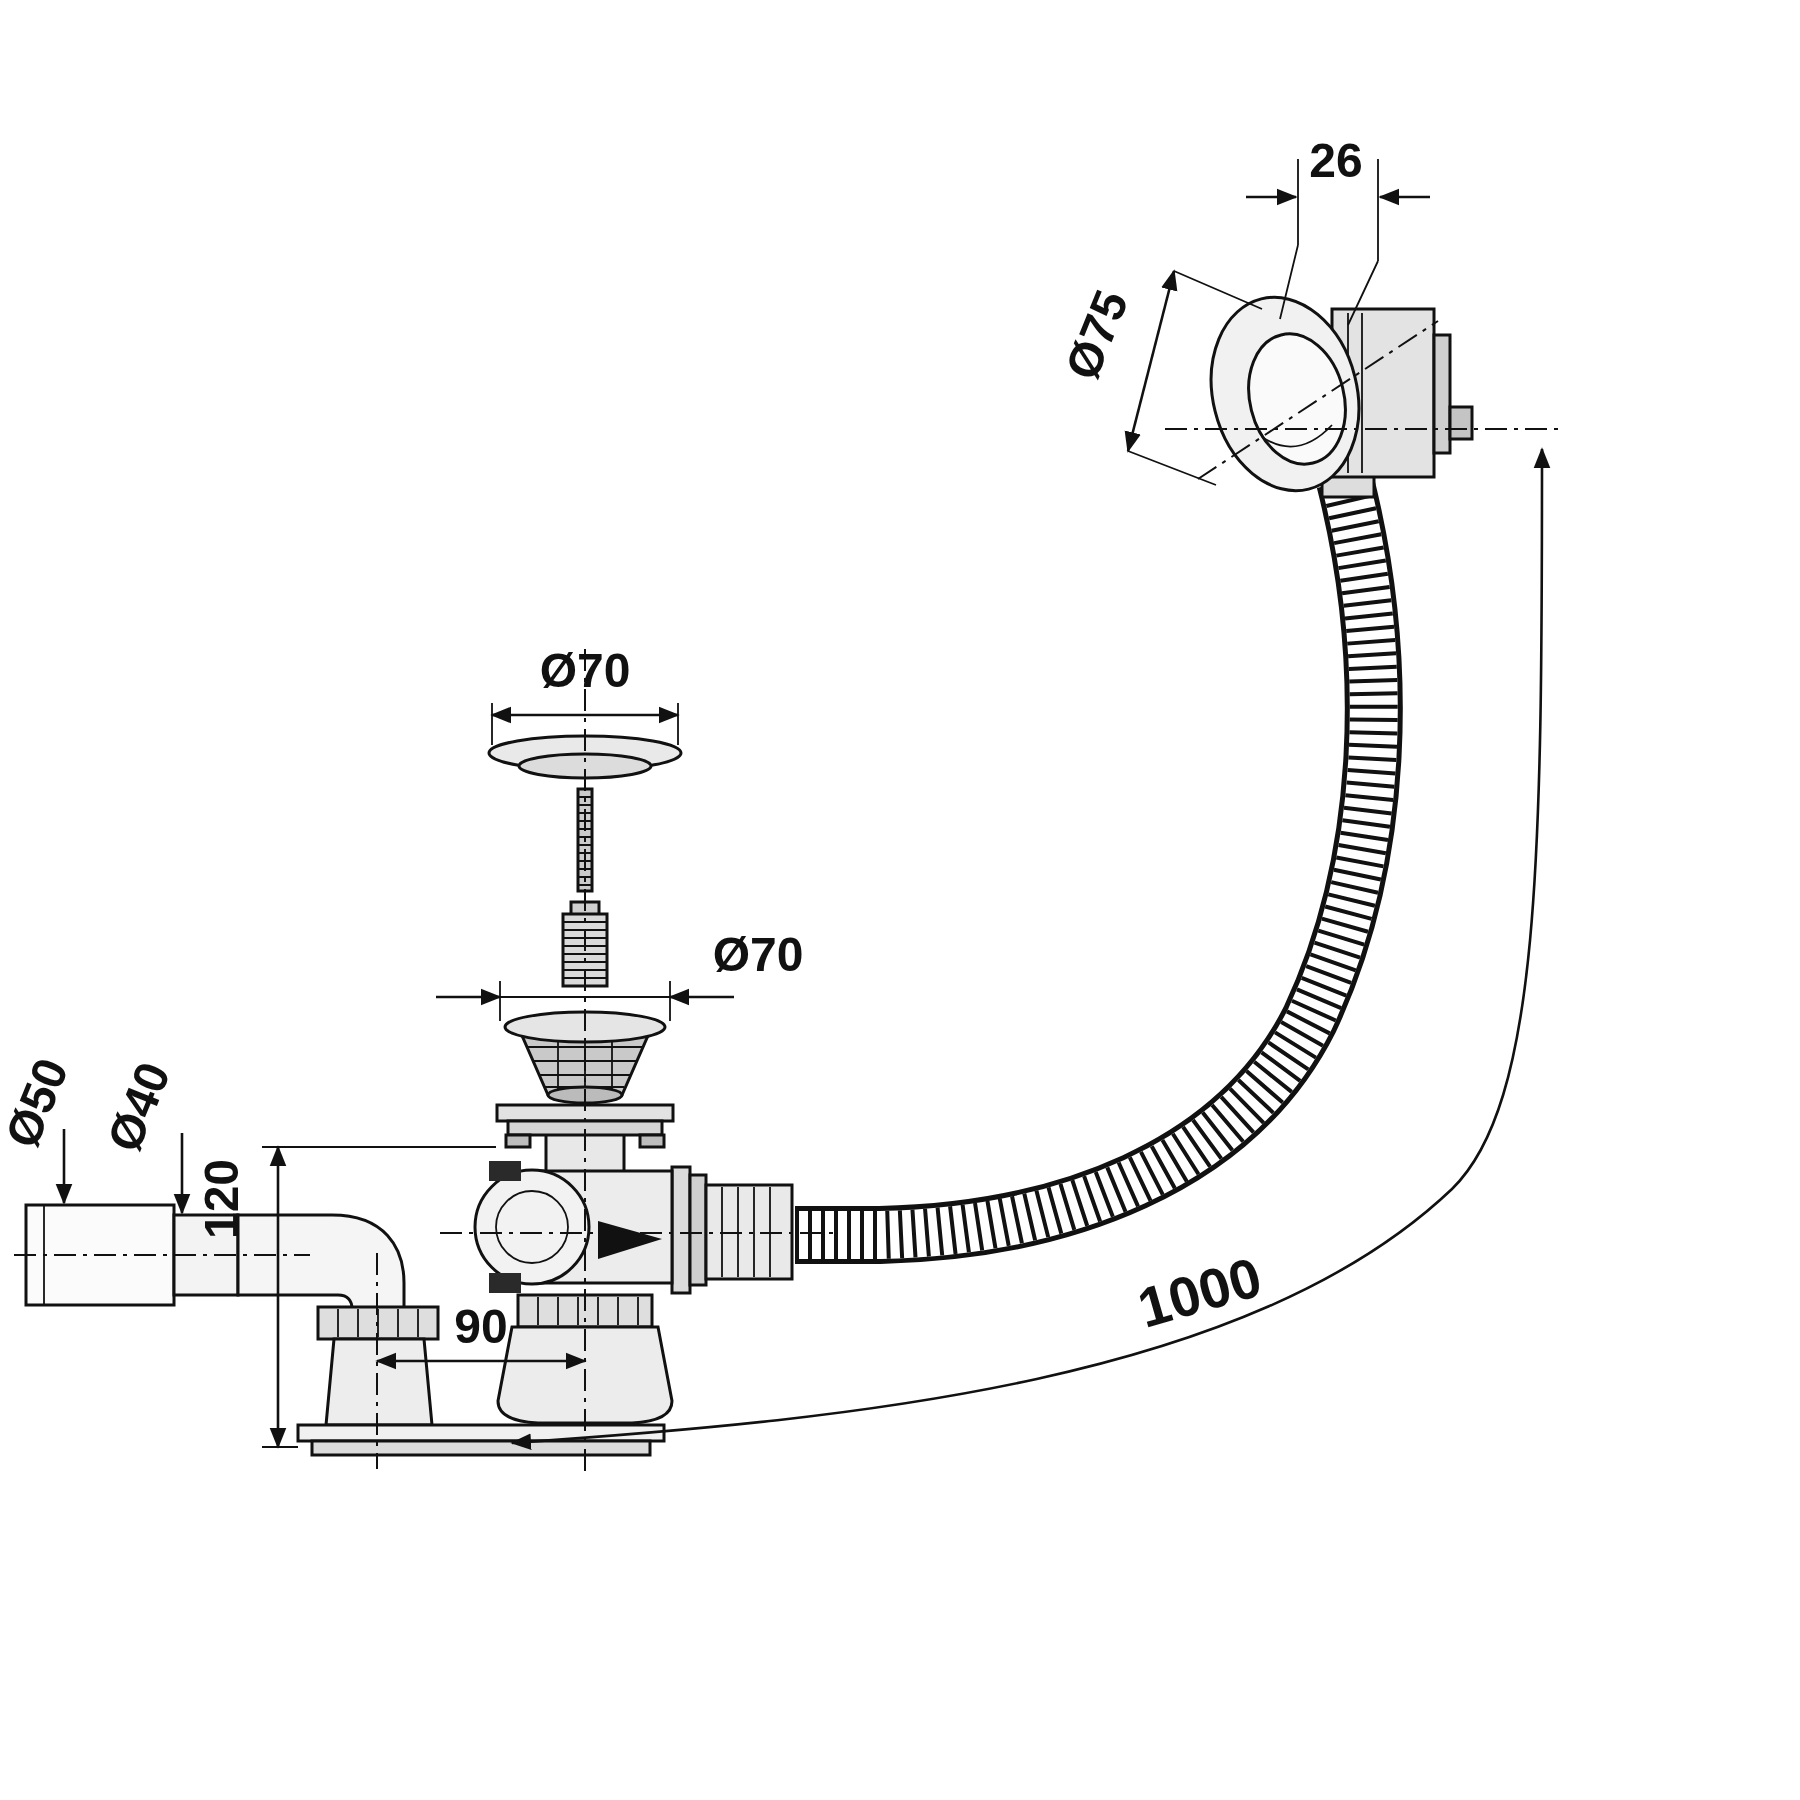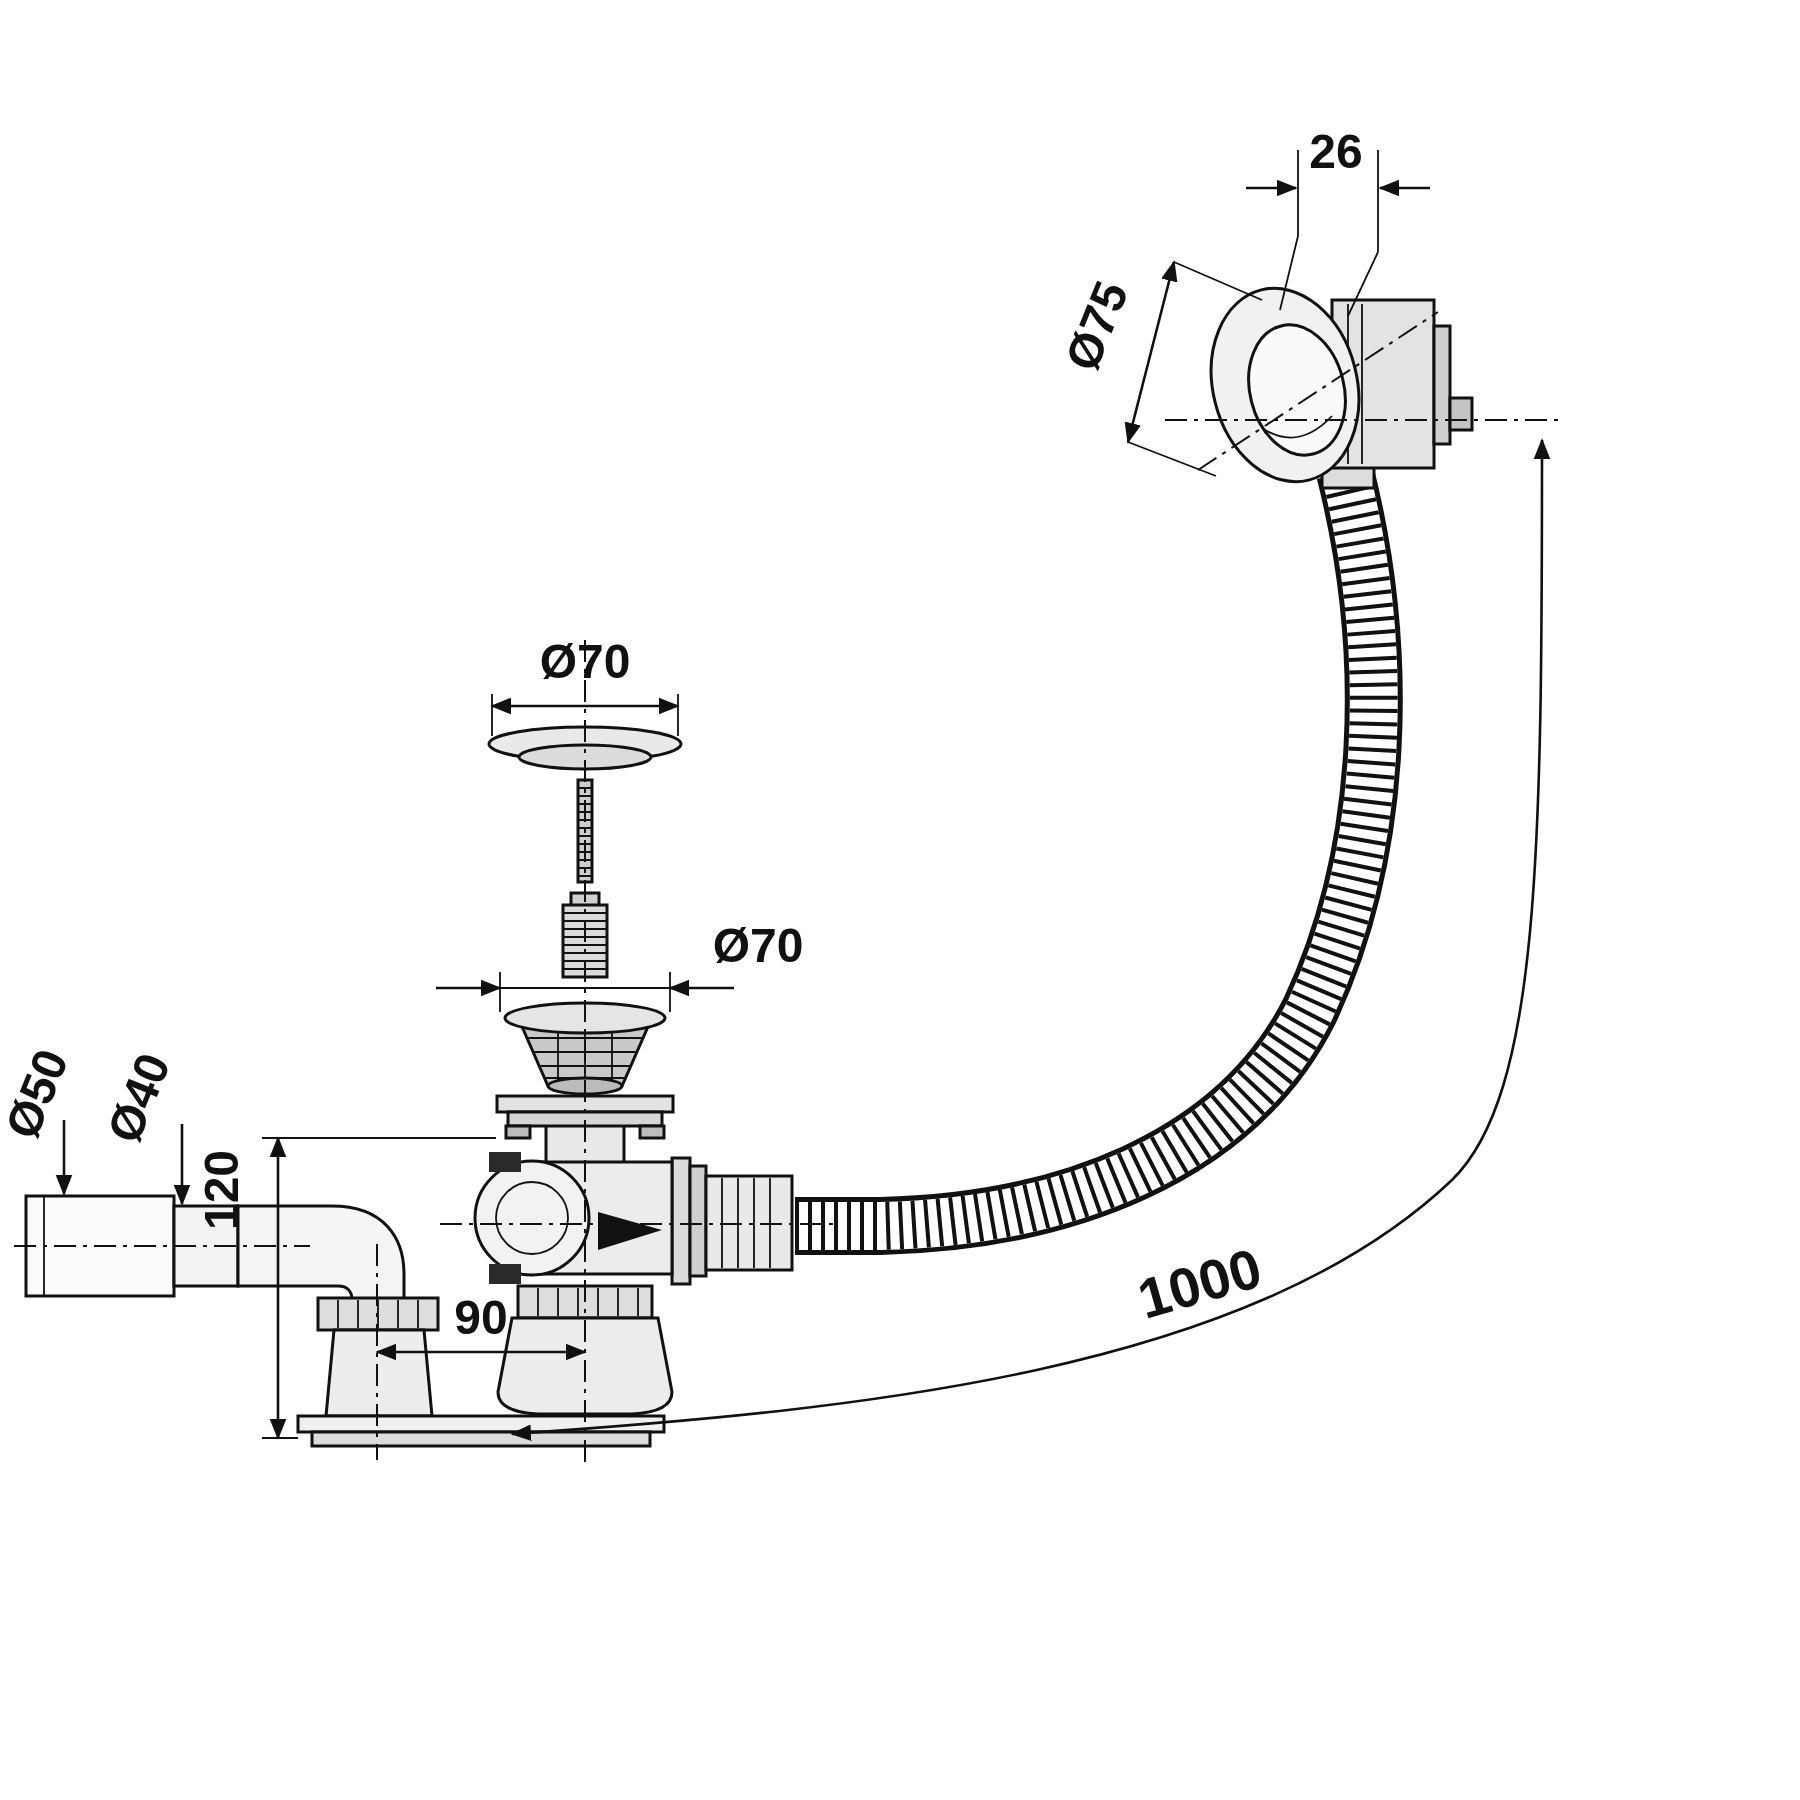--- a/index.html
+++ b/index.html
@@ -1,16 +1,16 @@
 <!DOCTYPE html>
 <html><head>
 <meta charset="utf-8">
 <style>
   html,body{margin:0;padding:0;background:#ffffff;}
-  .stage{width:1800px;height:1788px;background:#fff;position:relative;overflow:hidden;}
+  .stage{width:1800px;height:1788px;background:#fff;position:relative;overflow:hidden;margin-top:9px;}
   svg{display:block;}
   .part{stroke:#111;stroke-width:3;}
   .thin{fill:none;stroke:#111;stroke-width:1.8;}
   .dim{fill:none;stroke:#111;stroke-width:2.6;}
   .cl{fill:none;stroke:#111;stroke-width:2;stroke-dasharray:22 7 4 7;}
   .dimtext{font:600 48px "Liberation Sans", sans-serif;fill:#111;}
   .dimtext-big{font:600 56px "Liberation Sans", sans-serif;fill:#111;}
 </style>
 </head>
 <body>

